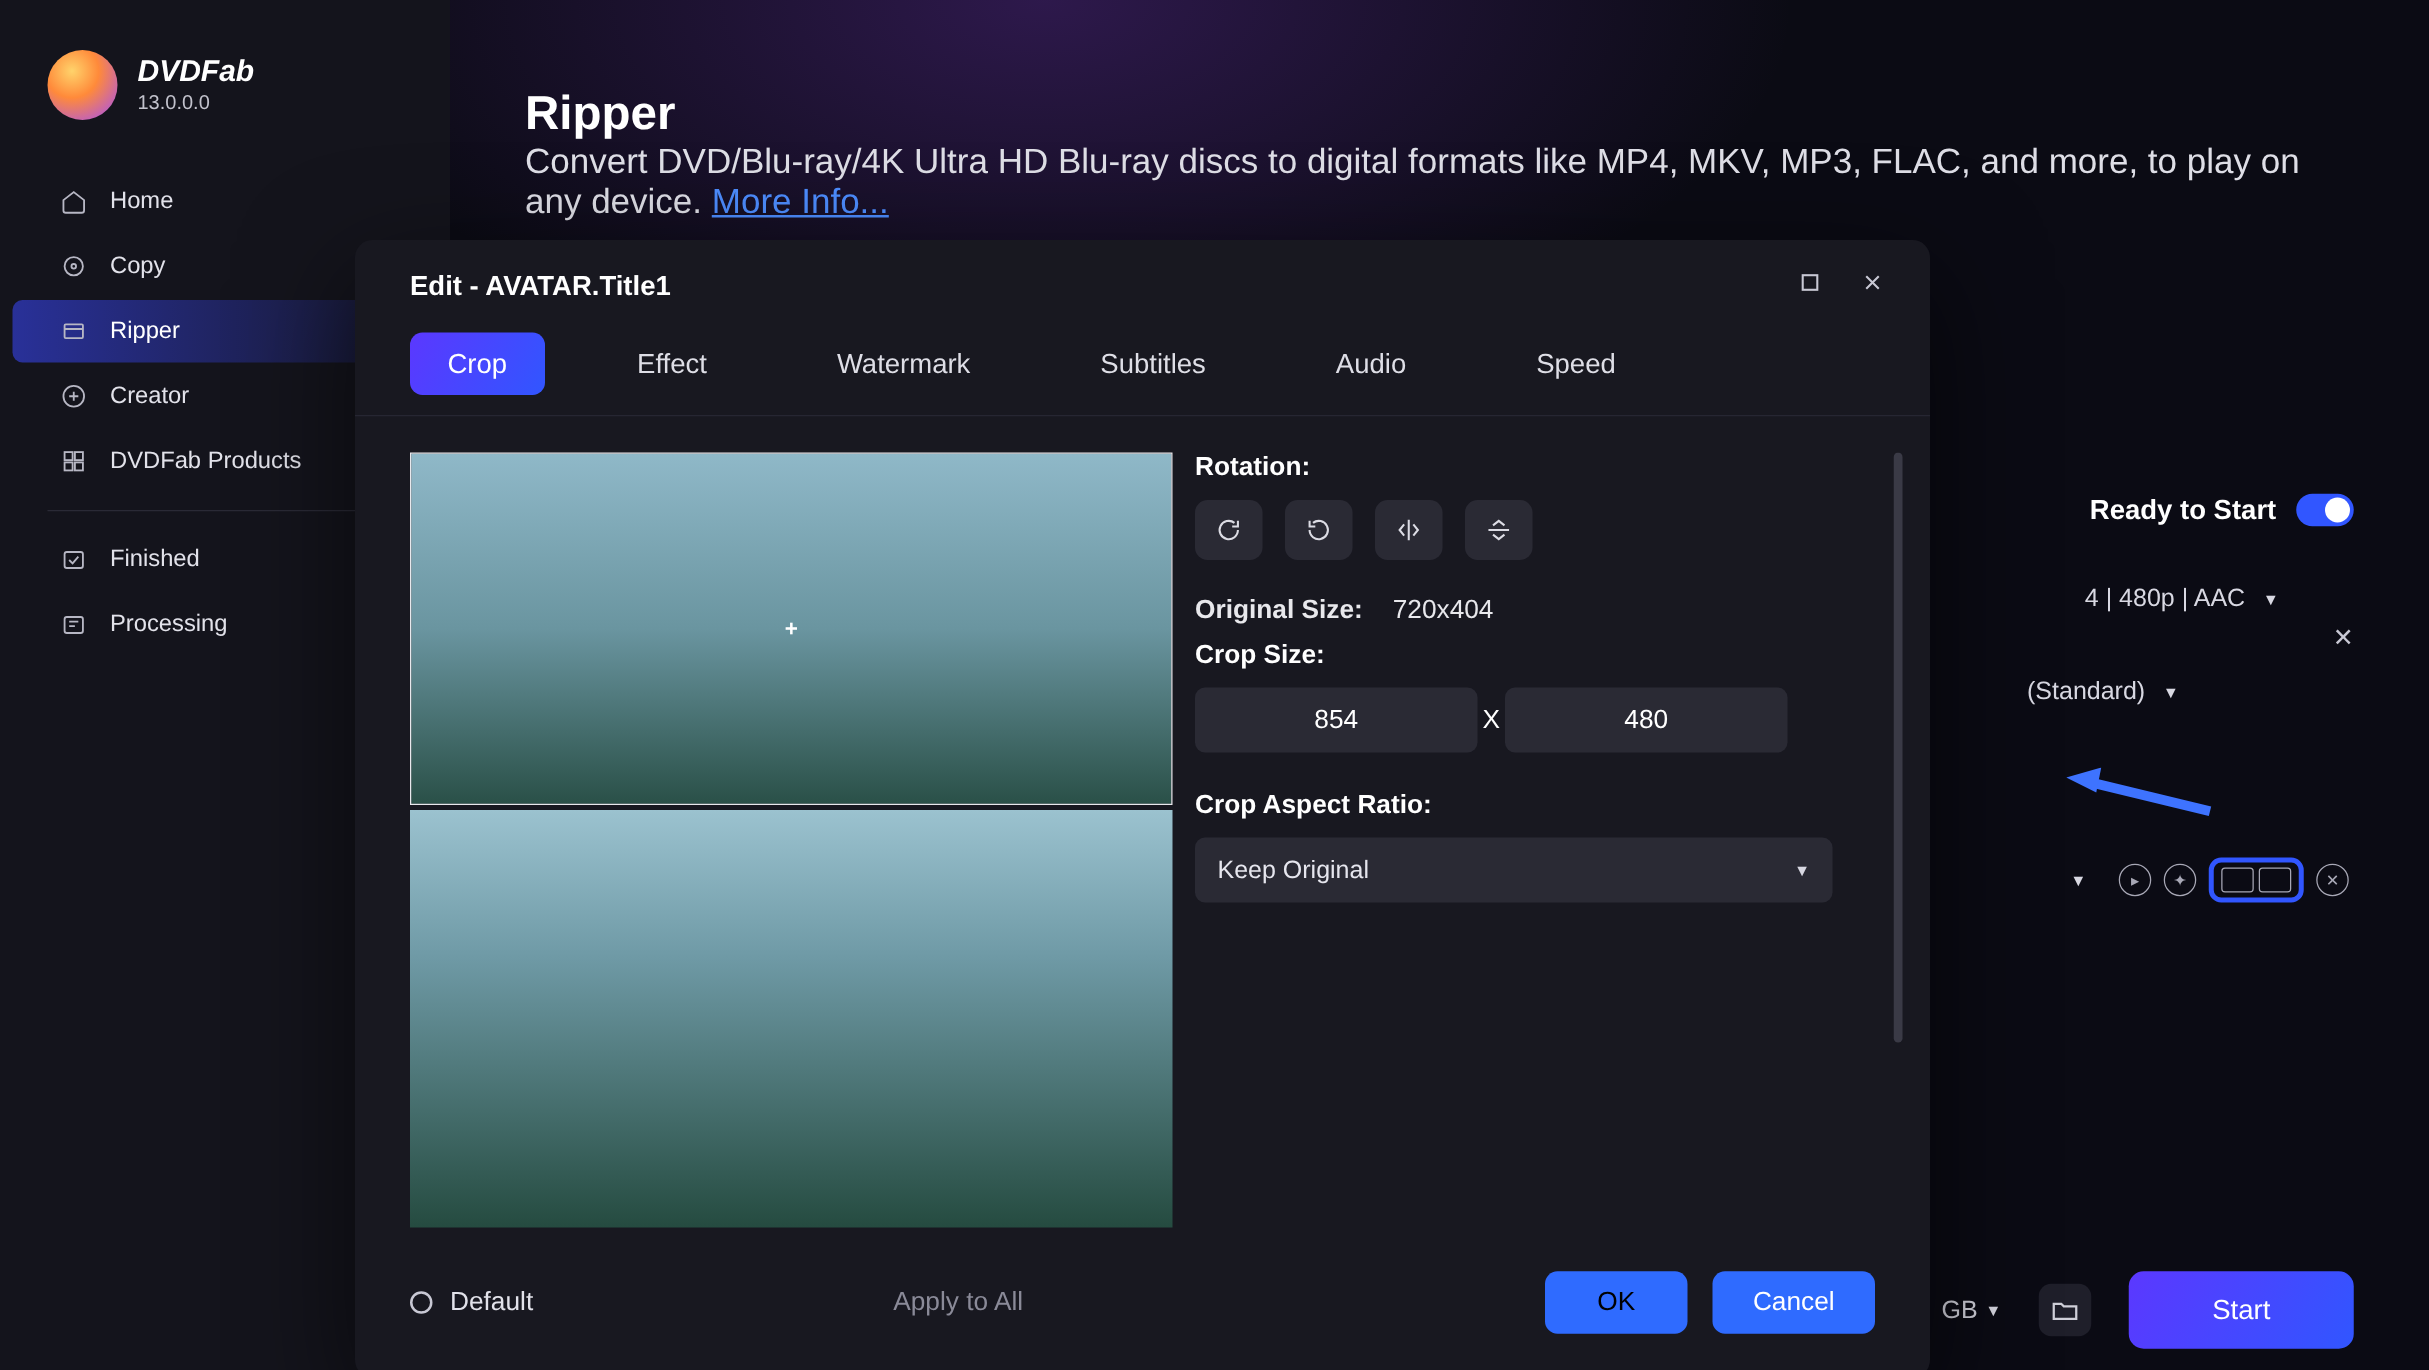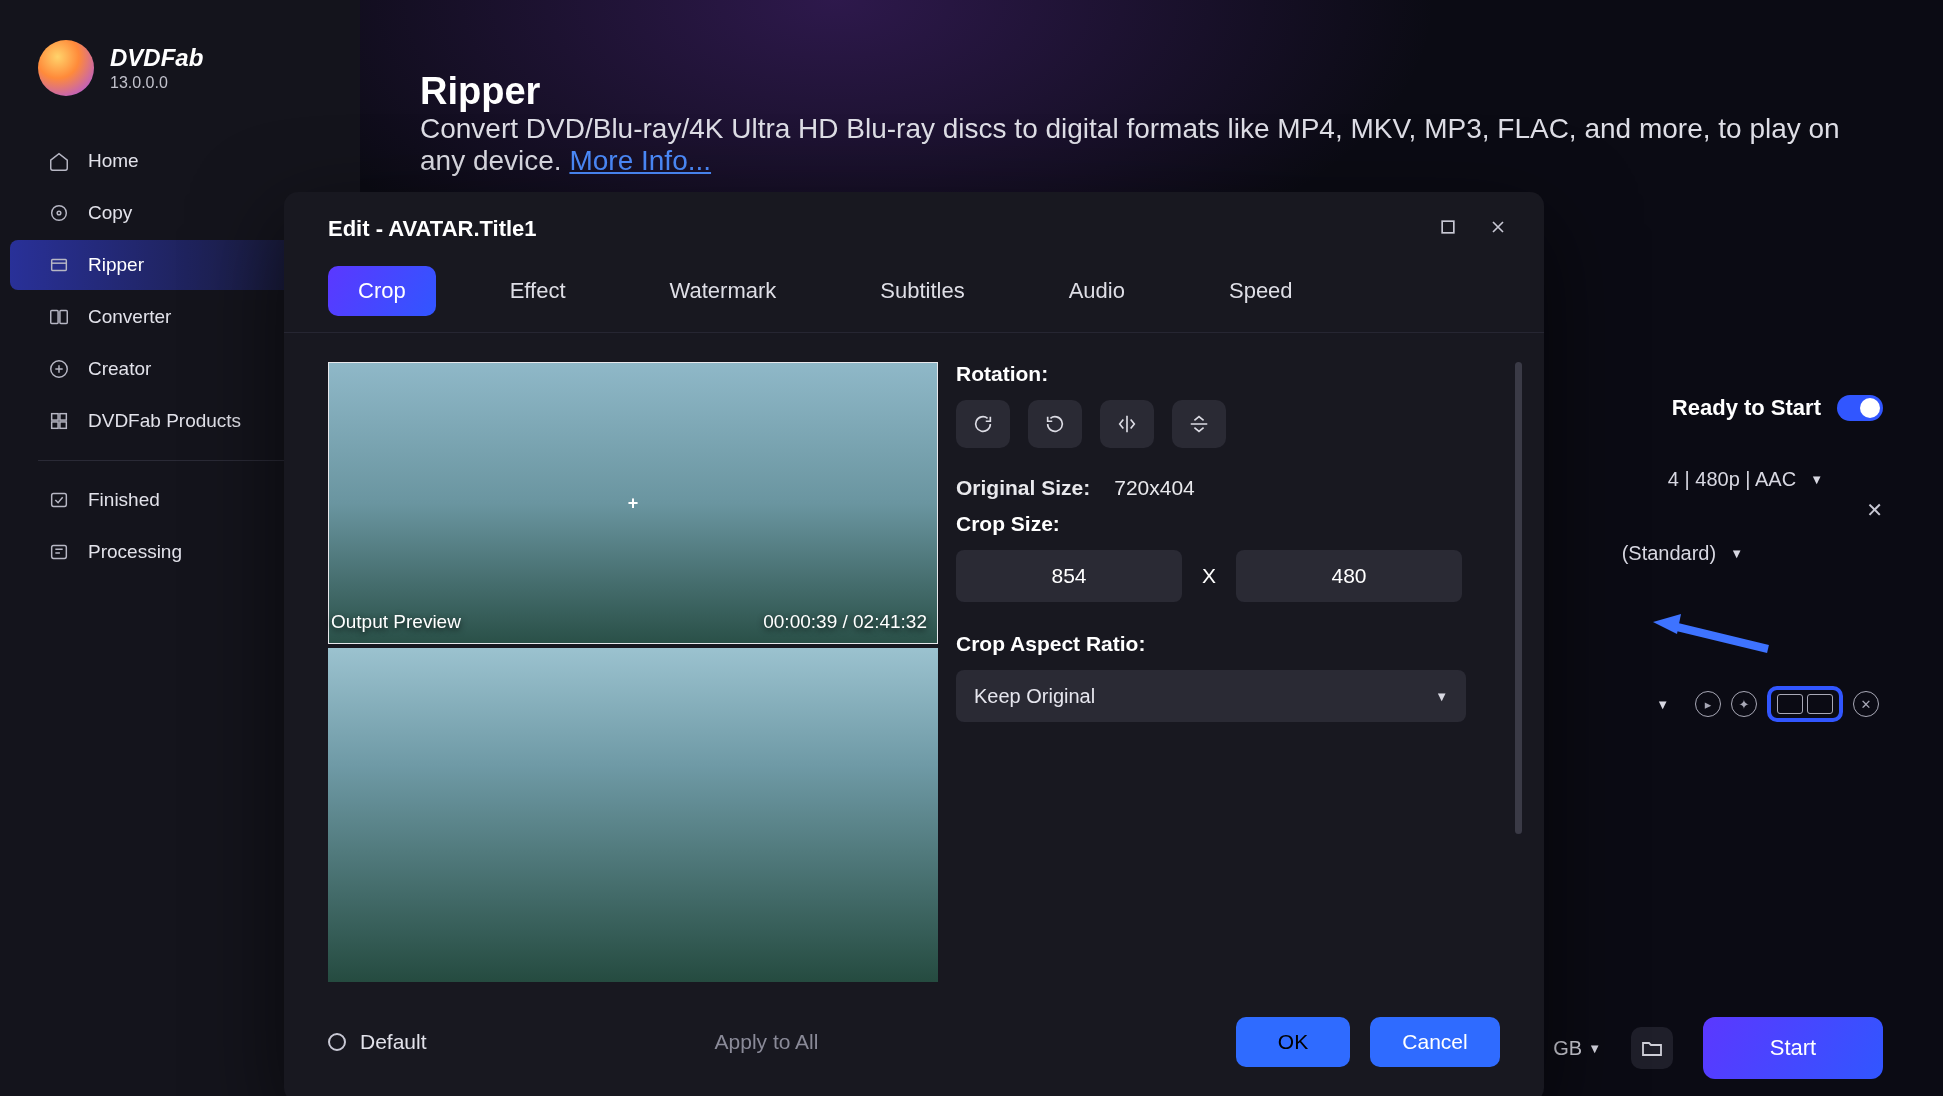--- a/index.html
+++ b/index.html
@@ -134,21 +134,21 @@
   }
 
   .settings-col{flex:1;padding-right:36px;overflow:hidden;position:relative;}
   .scrollbar{position:absolute;right:2px;top:0;height:472px;width:7px;background:#3a3a46;border-radius:4px;}
   .sec-label{font-size:21px;font-weight:600;color:#fff;margin-bottom:14px;}
   .rot-row{display:flex;gap:18px;margin-bottom:28px;}
   .rot-btn{width:54px;height:48px;border-radius:10px;background:#2a2a34;display:flex;align-items:center;justify-content:center;color:#dcdce4;cursor:pointer;}
 
   .info-row{display:flex;align-items:center;gap:24px;margin-bottom:12px;font-size:21px;}
   .info-row .label{font-weight:600;}
-  .size-inputs{display:flex;align-items:center;gap:20px;margin-bottom:30px;}
+  .size-inputs{display:flex;align-items:center;gap:4px;margin-bottom:30px;}
   .size-inputs input{
     width:226px;height:52px;border-radius:8px;border:none;background:#2a2a34;color:#fff;
     text-align:center;font-size:21px;outline:none;
   }
   .size-inputs .x{font-size:21px;color:#fff;}
 
   .aspect-select{
     width:510px;height:52px;border-radius:8px;background:#2a2a34;
     display:flex;align-items:center;justify-content:space-between;
     padding:0 18px;font-size:20px;color:#e6e6ee;cursor:pointer;
@@ -223,27 +223,20 @@
     </div>
     <div class="nav-item active">
       <span class="nav-icon"><svg viewBox="0 0 24 24" width="22" height="22" fill="none" stroke="currentColor" stroke-width="1.6">
             <rect x="4" y="6" width="16" height="12" rx="1"></rect>
             <path d="M4 10h16"></path>
           </svg></span>
       <span>Ripper</span>
     </div>
     <div class="nav-item">
       <span class="nav-icon"><svg viewBox="0 0 24 24" width="22" height="22" fill="none" stroke="currentColor" stroke-width="1.6">
-            <rect x="3" y="5" width="8" height="14" rx="1"></rect>
-            <rect x="13" y="5" width="8" height="14" rx="1"></rect>
-          </svg></span>
-      <span>Converter</span>
-    </div>
-    <div class="nav-item">
-      <span class="nav-icon"><svg viewBox="0 0 24 24" width="22" height="22" fill="none" stroke="currentColor" stroke-width="1.6">
             <circle cx="12" cy="12" r="9"></circle>
             <path d="M12 8v8M8 12h8"></path>
           </svg></span>
       <span>Creator</span>
     </div>
     <div class="nav-item">
       <span class="nav-icon"><svg viewBox="0 0 24 24" width="22" height="22" fill="none" stroke="currentColor" stroke-width="1.6">
             <rect x="4" y="4" width="7" height="7"></rect>
             <rect x="13" y="4" width="7" height="7"></rect>
             <rect x="4" y="13" width="7" height="7"></rect>
@@ -339,24 +332,20 @@
     <div class="tab">Watermark</div>
     <div class="tab">Subtitles</div>
     <div class="tab">Audio</div>
     <div class="tab">Speed</div>
   </div>
 
   <div class="modal-body">
     <div class="preview-col">
       <div class="preview-box">
         <div class="preview-cross">+</div>
-        <div class="preview-info">
-          <span>Output Preview</span>
-          <span>00:00:39 / 02:41:32</span>
-        </div>
       </div>
       <div class="preview-lower"></div>
     </div>
 
     <div class="settings-col">
       <div class="scrollbar"></div>
 
       <div class="sec-label">Rotation:</div>
       <div class="rot-row">
         <div class="rot-btn">

